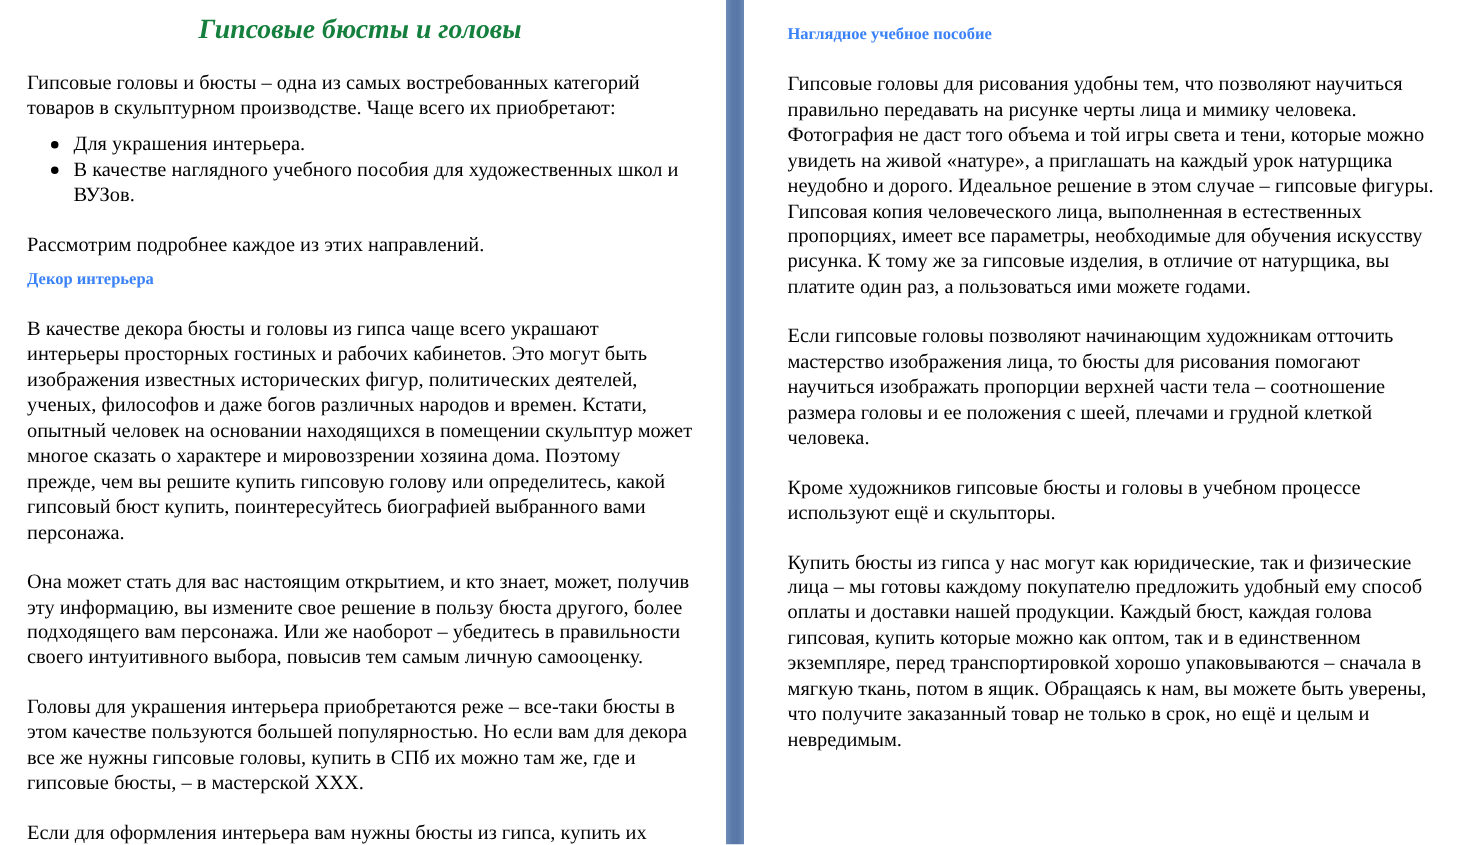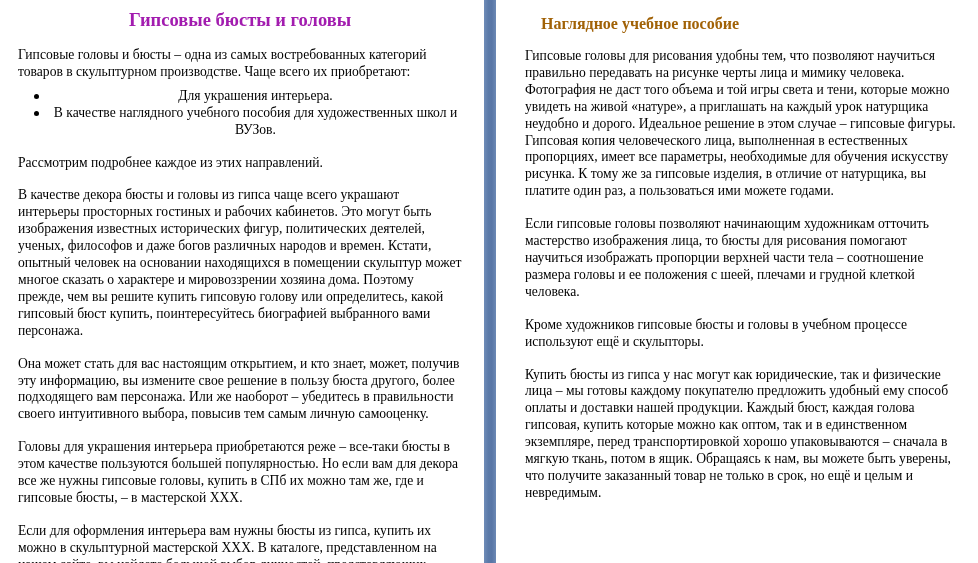--- a/index.html
+++ b/index.html
@@ -36,41 +36,41 @@
       width: 12px;
       height: 563px;
       background: linear-gradient(to right, #6f8cb8 0%, #5b7aa9 35%, #5876a6 65%, #6c89b5 100%);
     }
     .doc-title {
       margin: 9px 0 0 0;
       text-align: center;
       font-size: 18.5px;
       line-height: 22px;
       font-weight: bold;
-      color: #a21caf;
+      color: #15803d;
+      font-style: italic;
     }
     .section-heading {
-      margin: 16px;
-      font-size: 16px;
+      margin: 0;
+      font-size: 11px;
       line-height: 17px;
       font-weight: bold;
-      color: #a16207;
+      color: #3b82f6;
     }
     p {
       margin: 16px 0 7px 0;
     }
     ul.bullets {
       margin: 0 0 7px 0;
       padding: 0;
       list-style: none;
     }
     ul.bullets li {
       position: relative;
       padding-left: 31px;
-      text-align: center;
     }
     ul.bullets li .bullet-dot {
       position: absolute;
       left: 16px;
       top: 6px;
       width: 5px;
       height: 5px;
       border-radius: 50%;
       background: #000;
     }
@@ -92,20 +92,21 @@
       <span>Для украшения интерьера.</span>
     </li>
     <li>
       <span class="bullet-dot"></span>
       <span>В качестве наглядного учебного пособия для художественных школ и ВУЗов.</span>
     </li>
   </ul>
 
   <p>Рассмотрим подробнее каждое из этих направлений.</p>
 
+  <h2 class="section-heading left-h2">Декор интерьера</h2>
 
   <p><span>В качестве декора бюсты и </span><b>головы из гипса</b><span> чаще всего украшают интерьеры просторных гостиных и рабочих кабинетов. Это могут быть изображения известных исторических фигур, политических деятелей, ученых, философов и даже богов различных народов и времен. Кстати, опытный человек на основании находящихся в помещении скульптур может многое сказать о характере и мировоззрении хозяина дома. Поэтому прежде, чем вы решите </span><b>купить гипсовую голову</b><span> или определитесь, какой </span><b>гипсовый бюст купить</b><span>, поинтересуйтесь биографией выбранного вами персонажа.</span></p>
 
   <p>Она может стать для вас настоящим открытием, и кто знает, может, получив эту информацию, вы измените свое решение в пользу бюста другого, более подходящего вам персонажа. Или же наоборот – убедитесь в правильности своего интуитивного выбора, повысив тем самым личную самооценку.</p>
 
   <p><span>Головы для украшения интерьера приобретаются реже – все-таки бюсты в этом качестве пользуются большей популярностью. Но если вам для декора все же нужны </span><b>гипсовые головы, купить в СПб</b><span> их можно там же, где и </span><b>гипсовые бюсты</b><span>, – в мастерской XXX.</span></p>
 
   <p><span>Если для оформления интерьера вам нужны </span><b>бюсты из гипса, купить</b><span> их можно в скульптурной мастерской XXX. В каталоге, представленном на нашем сайте, вы найдете большой выбор личностей, представляющих разные эпохи и разные виды деятельности. Выбор за вами!</span></p>
 </div>
 

